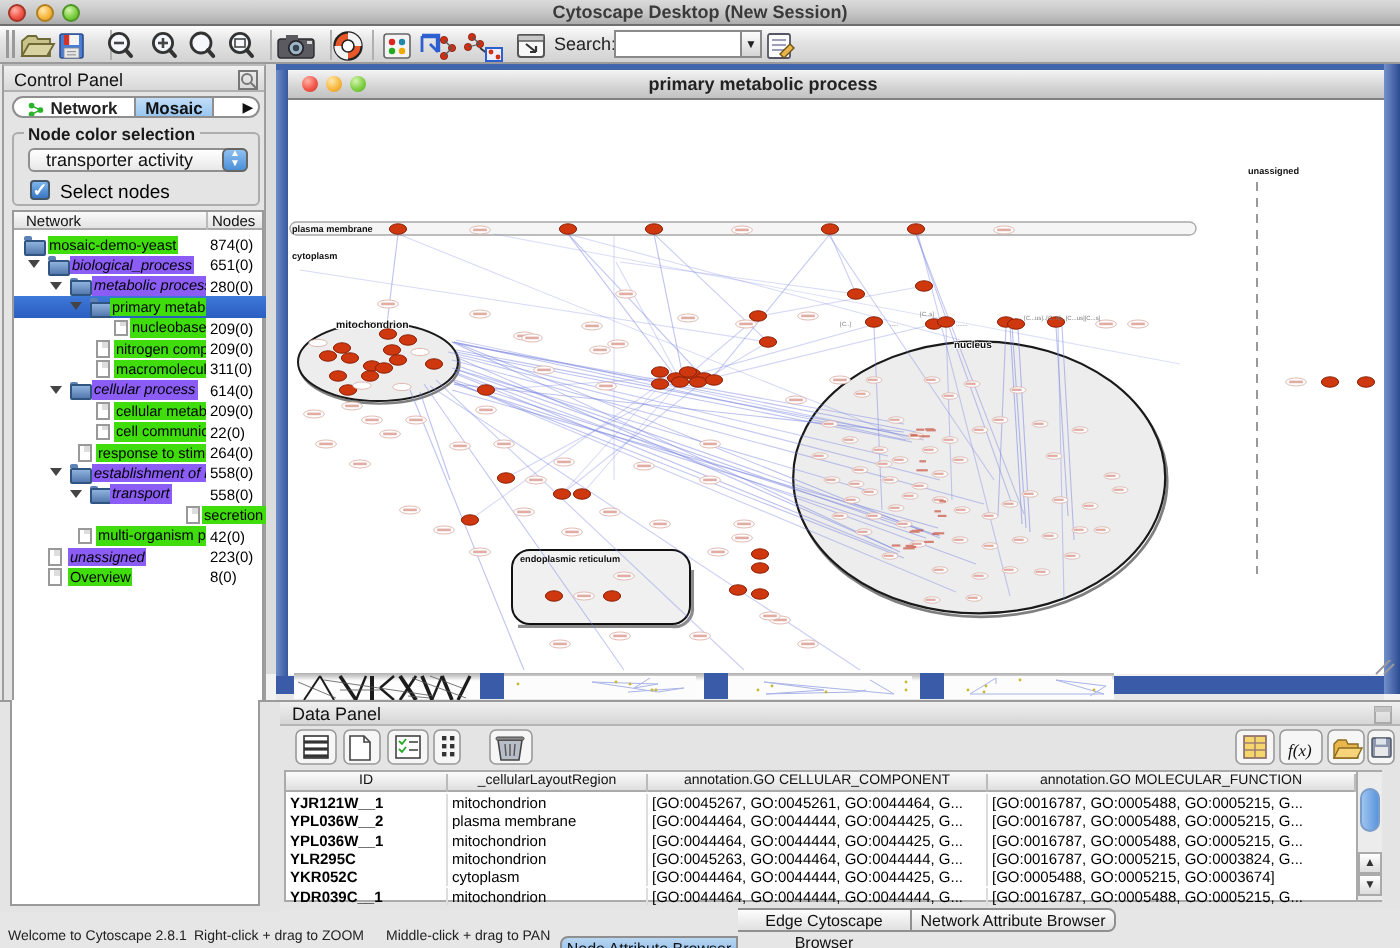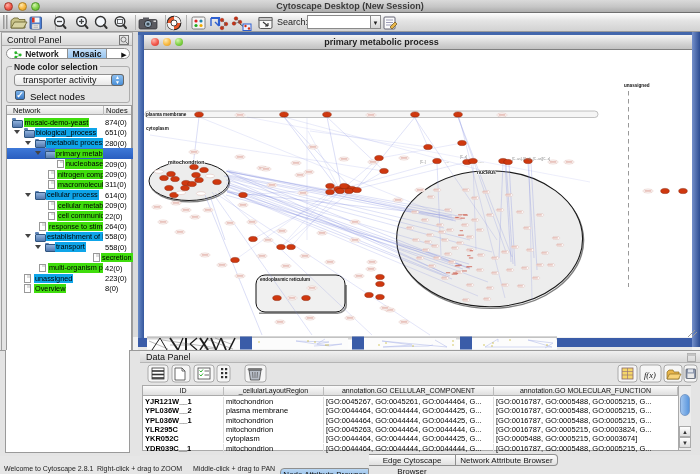--- a/index.html
+++ b/index.html
@@ -29,21 +29,21 @@
 #chklbl{position:absolute;left:23px;top:23.5px;font-size:9.5px;color:#000;}
 #tree{position:absolute;left:4px;top:72px;width:126px;height:347px;background:#fff;border:1px solid #9a9a9a;}
 #treehead{position:absolute;left:0;top:0;width:124px;height:9px;background:linear-gradient(#fafafa,#e2e2e2);border-bottom:1px solid #aaa;font-size:7.5px;color:#111;}
 #treehead .h1{position:absolute;left:6px;top:0px;}
 #treehead .h2{position:absolute;left:99px;top:0px;}
 #treehead .vln{position:absolute;left:96px;top:0;width:1px;height:9px;background:#bbb;}
 .trow{position:absolute;left:0;width:124px;height:10.4px;font-size:7.3px;white-space:nowrap;}
 .trow .lab{position:absolute;top:0.5px;height:9.5px;line-height:9.5px;padding:0 1px;color:#000;overflow:hidden;}
 .trow .cnt{position:absolute;left:98px;top:1px;color:#000;font-size:7.5px;}
 .grn{background:#3fdd0c;}
-.red{background:#0ea5e9;}
+.red{background:#8b5cf6;font-style:italic;}
 .arr{position:absolute;top:3px;width:0;height:0;border-left:3px solid transparent;border-right:3px solid transparent;border-top:4.5px solid #444;}
 .fold{position:absolute;top:1px;width:10px;height:8px;}
 .fold:before{content:"";position:absolute;left:0;top:0;width:3.5px;height:2px;background:#5d82b5;border-radius:1px 1px 0 0;}
 .fold:after{content:"";position:absolute;left:0;top:1.5px;width:9px;height:6px;background:linear-gradient(#8fb2dd,#5479ae);border:0.5px solid #2f5580;border-radius:1px;}
 .file{position:absolute;top:1px;width:6.5px;height:8.5px;background:#fff;border:0.5px solid #999;}
 .file:after{content:"";position:absolute;right:0;top:0;width:2.5px;height:2.5px;background:#ddd;}
 
 #deskgap{position:absolute;left:133px;top:32px;width:10px;height:320px;background:#dcdcdc;}
 #cwin{position:absolute;left:138px;top:32px;width:562px;height:311px;}
 #cwin .bl{position:absolute;left:0;top:0;width:6px;height:315px;background:linear-gradient(90deg,#6b8cc7,#35579d);}

